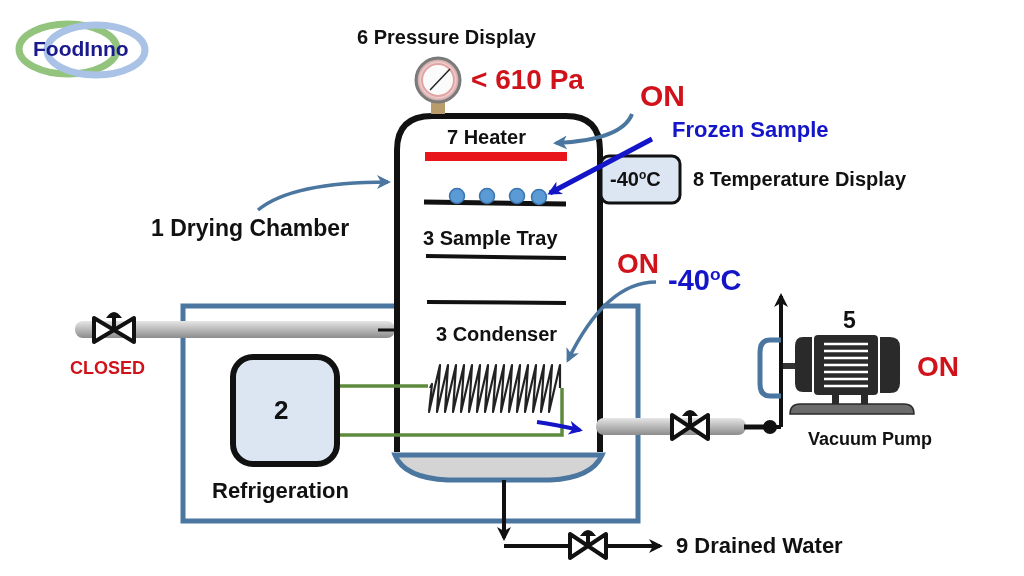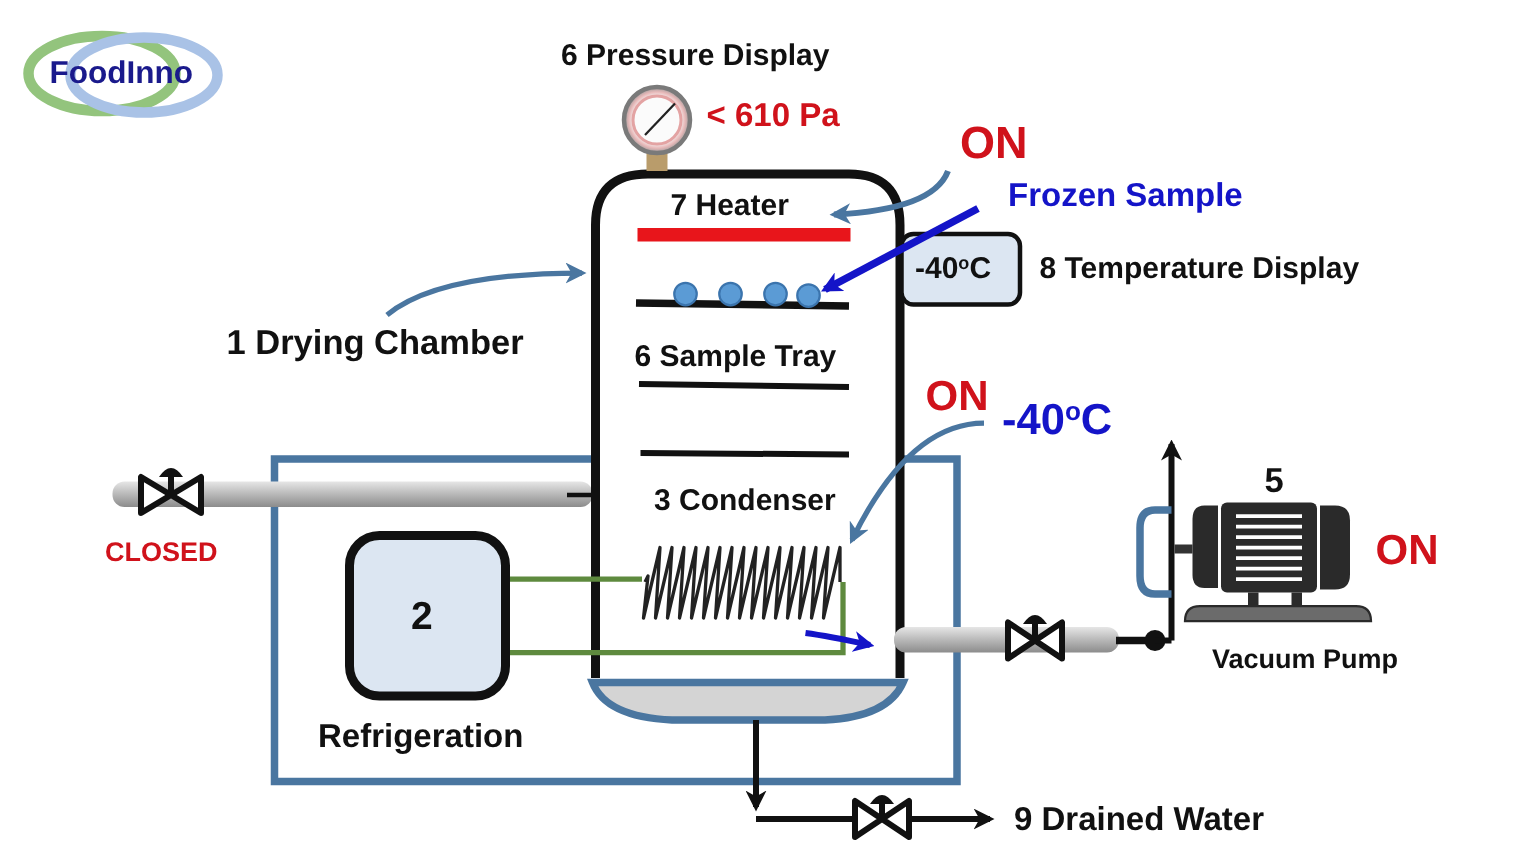--- a/index.html
+++ b/index.html
@@ -133,33 +133,33 @@
   <rect x="601" y="156" width="79" height="47" rx="8" fill="#dce6f2" stroke="#111" stroke-width="3"></rect>
 
   <path d="M258,210 Q292,182 388,182" fill="none" stroke="#4a76a0" stroke-width="3.5" marker-end="url(#arrSteel)"></path>
   <path d="M632,114 Q622,140 556,143" fill="none" stroke="#4a76a0" stroke-width="4" marker-end="url(#arrSteel)"></path>
   <path d="M652,139 L550,193" fill="none" stroke="#1414c8" stroke-width="5" marker-end="url(#arrBlue)"></path>
   <path d="M656,282 Q606,282 568,360" fill="none" stroke="#4a76a0" stroke-width="3.5" marker-end="url(#arrSteel)"></path>
 </svg>
 
 <div class="lbl navy" style="left:33px; top:38px; font-size:21px;">FoodInno</div>
 
-<div class="lbl black" style="left:374px; top:27px; font-size:20px;">6 Pressure Display</div>
-<div class="lbl red" style="left:471px; top:66px; font-size:22px;">&lt; 610 Pa</div>
+<div class="lbl black" style="left:357px; top:27px; font-size:20px;">6 Pressure Display</div>
+<div class="lbl red" style="left:471px; top:66px; font-size:28px;">&lt; 610 Pa</div>
 <div class="lbl red" style="left:640px; top:81px; font-size:30px;">ON</div>
 <div class="lbl black" style="left:447px; top:127px; font-size:20px;">7 Heater</div>
 <div class="lbl blue" style="left:672px; top:119px; font-size:22px;">Frozen Sample</div>
 
 <div class="lbl black" style="left:610px; top:169px; font-size:20px;">
   <span>-40</span><sup>o</sup><span>C</span>
 </div>
 <div class="lbl black" style="left:693px; top:169px; font-size:20px;">8 Temperature Display</div>
 
 <div class="lbl black" style="left:151px; top:217px; font-size:23px;">1 Drying Chamber</div>
-<div class="lbl black" style="left:423px; top:228px; font-size:20px;">6 Sample Tray</div>
+<div class="lbl black" style="left:423px; top:228px; font-size:20px;">3 Sample Tray</div>
 
 <div class="lbl red" style="left:617px; top:250px; font-size:28px;">ON</div>
 <div class="lbl blue" style="left:668px; top:266px; font-size:29px;">
   <span>-40</span><sup>o</sup><span>C</span>
 </div>
 
 <div class="lbl black" style="left:843px; top:309px; font-size:23px;">5</div>
 <div class="lbl red" style="left:917px; top:353px; font-size:28px;">ON</div>
 <div class="lbl black" style="left:808px; top:430px; font-size:18px;">Vacuum Pump</div>
 

